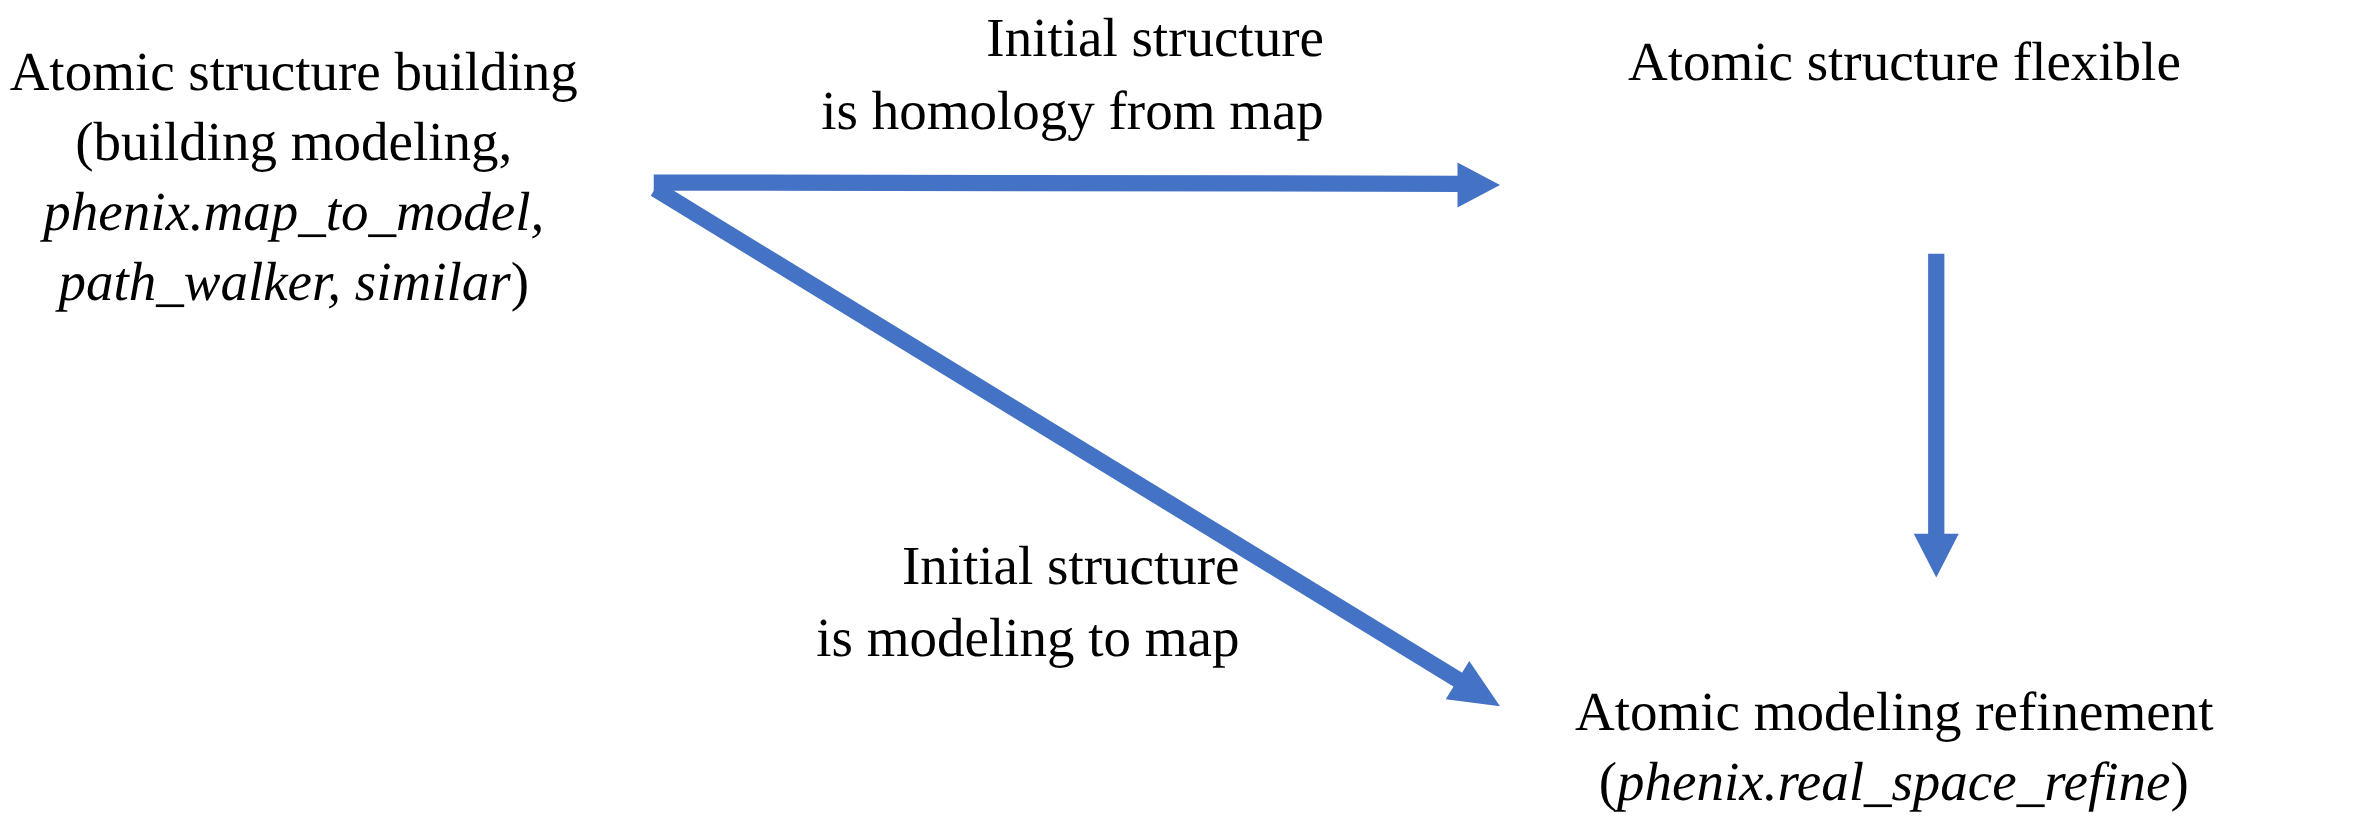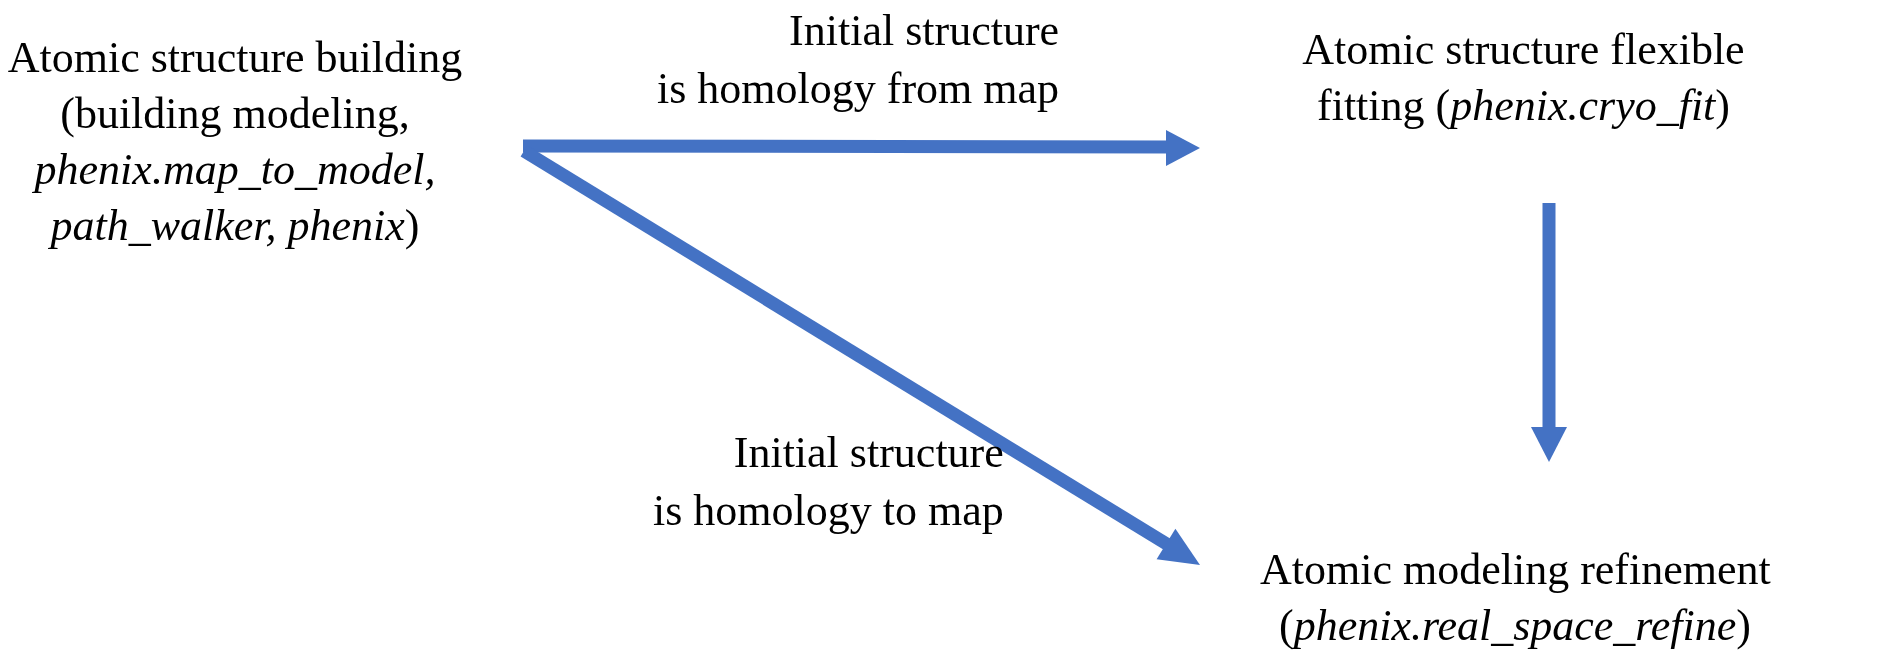--- a/index.html
+++ b/index.html
@@ -54,36 +54,35 @@
     <g>
       <line x1="1549" y1="203" x2="1549" y2="430" stroke-width="13" stroke="#4472C4"></line>
       <polygon points="1549,462 1531,427 1567,427" fill="#4472C4"></polygon>
     </g>
   </svg>
 
   <div class="txt center lh56" style="left:0px; top:30px; width:470px;">
     <div class="line">Atomic structure building</div>
     <div class="line">(building modeling,</div>
     <div class="line it">phenix.map_to_model,</div>
-    <div class="line"><span class="it">path_walker, phenix</span><span>)</span></div>
+    <div class="line"><span class="it">path_walker, similar</span><span>)</span></div>
   </div>
 
   <div class="txt left lh58" style="left:657px; top:2px;">
     <div class="line">Initial structure</div>
     <div class="line">is homology from map</div>
   </div>
 
   <div class="txt center lh56" style="left:1285px; top:22px; width:455px;margin-left:11px;">
     <div class="line">Atomic structure flexible</div>
-    <div class="line"><span>fitting (</span><span class="it">phenix.cryo_fit</span><span>)</span></div>
   </div>
 
   <div class="txt left lh58" style="left:653px; top:424px;">
     <div class="line">Initial structure</div>
-    <div class="line">is homology to map</div>
+    <div class="line">is modeling to map</div>
   </div>
 
   <div class="txt center lh56" style="left:1260px; top:542px; width:510px;">
     <div class="line">Atomic modeling refinement</div>
     <div class="line"><span>(</span><span class="it">phenix.real_space_refine</span><span>)</span></div>
   </div>
 
 </div>
 
 </body></html>

